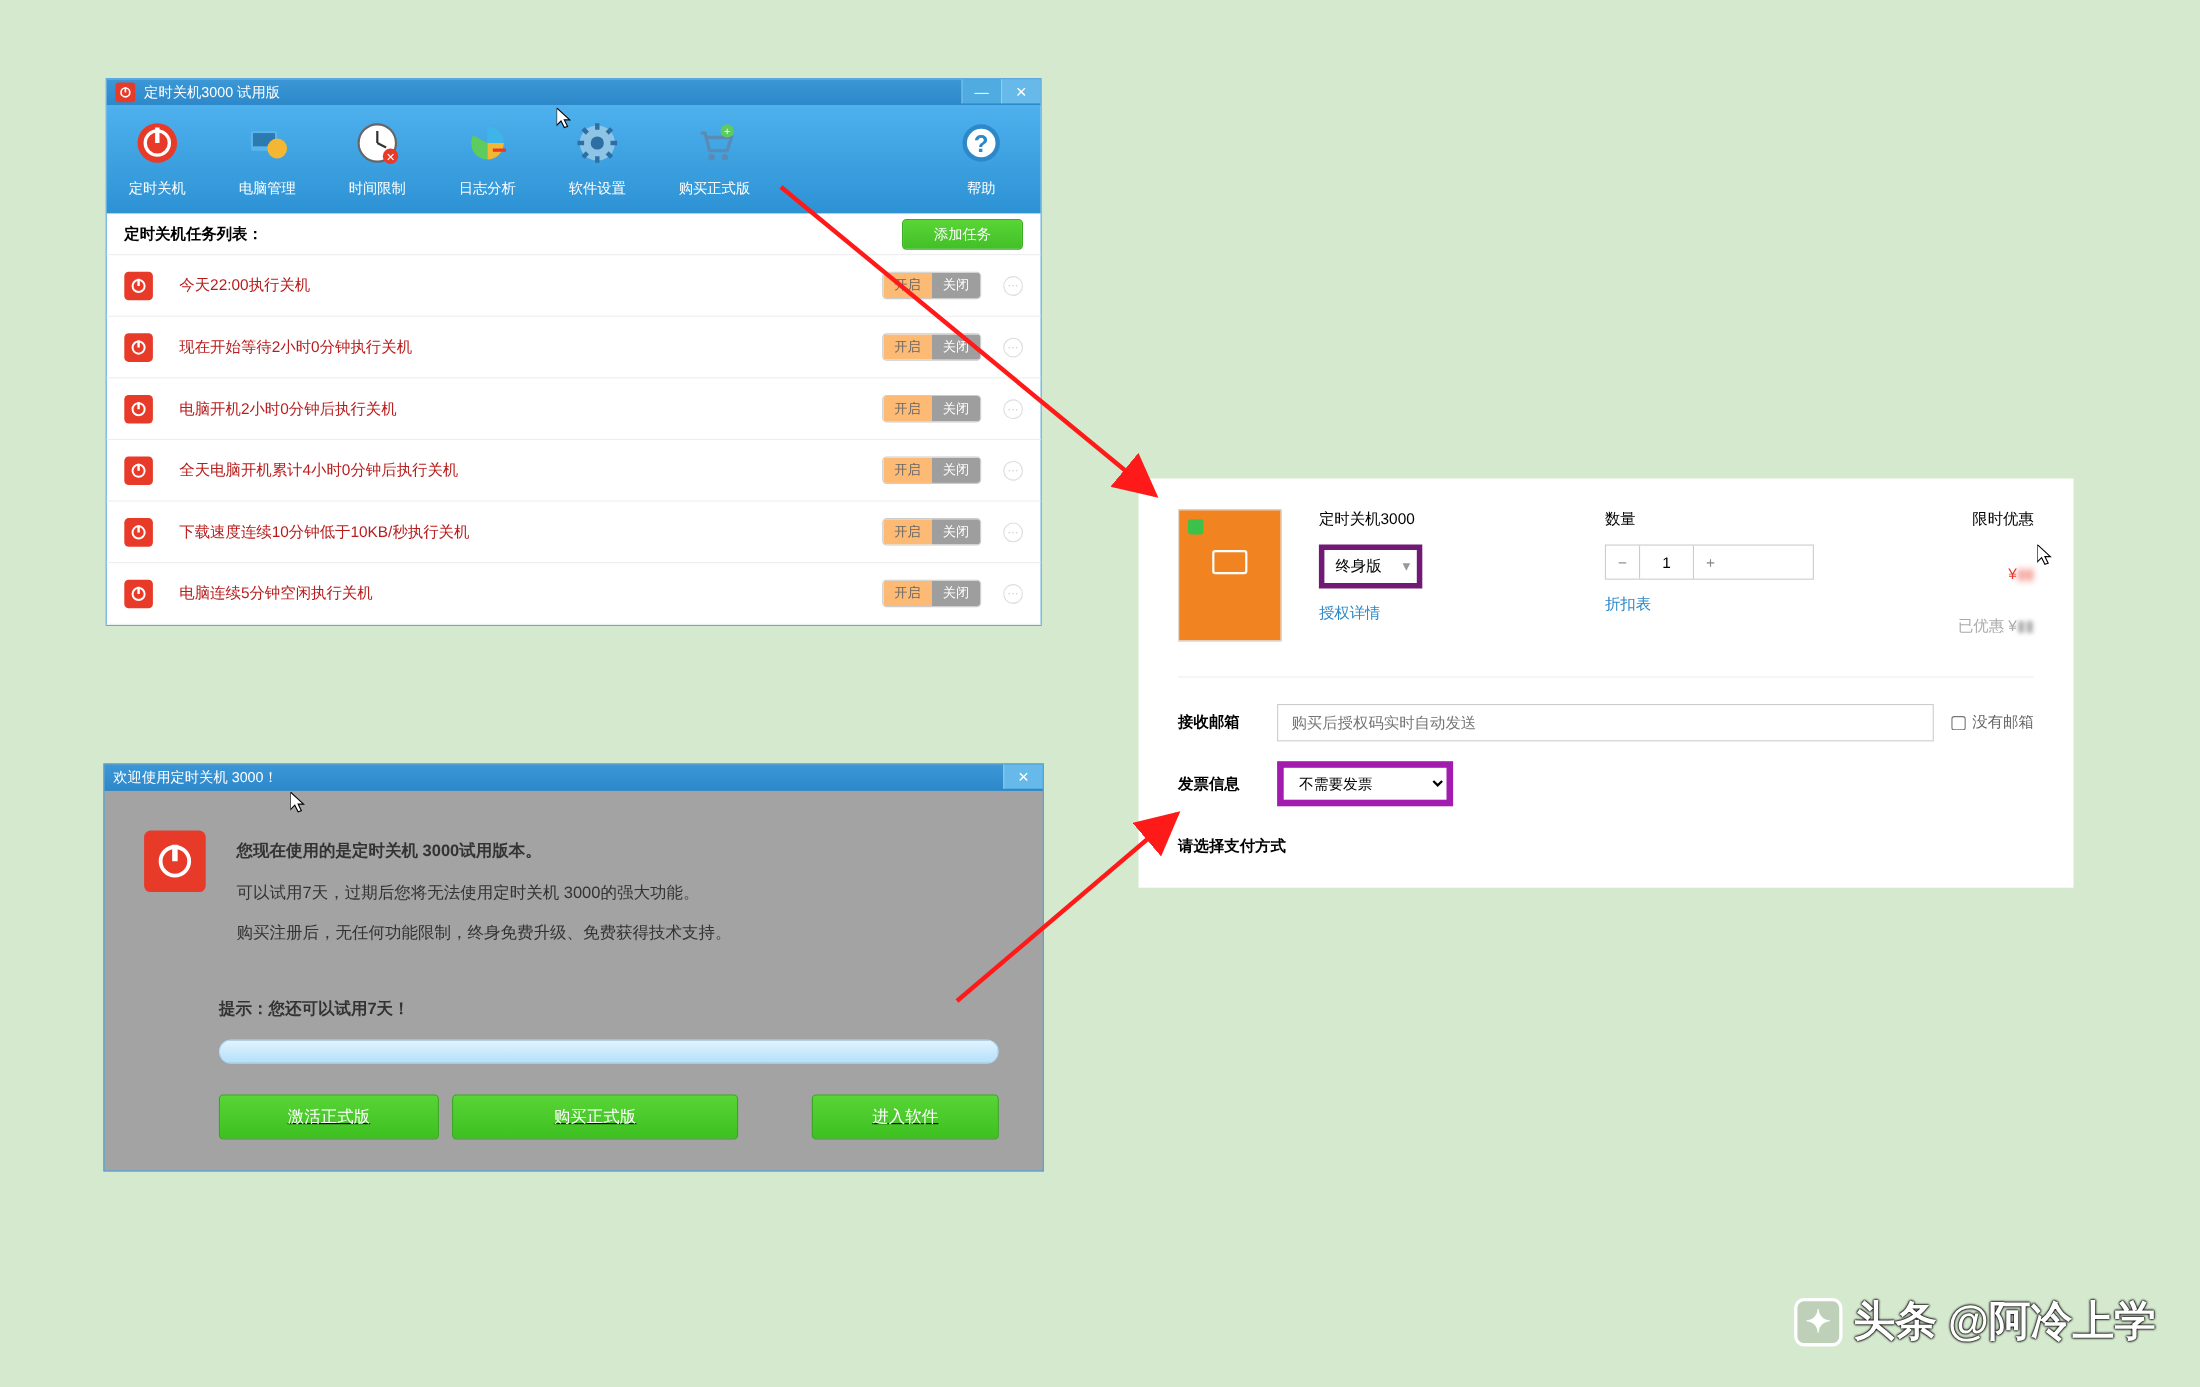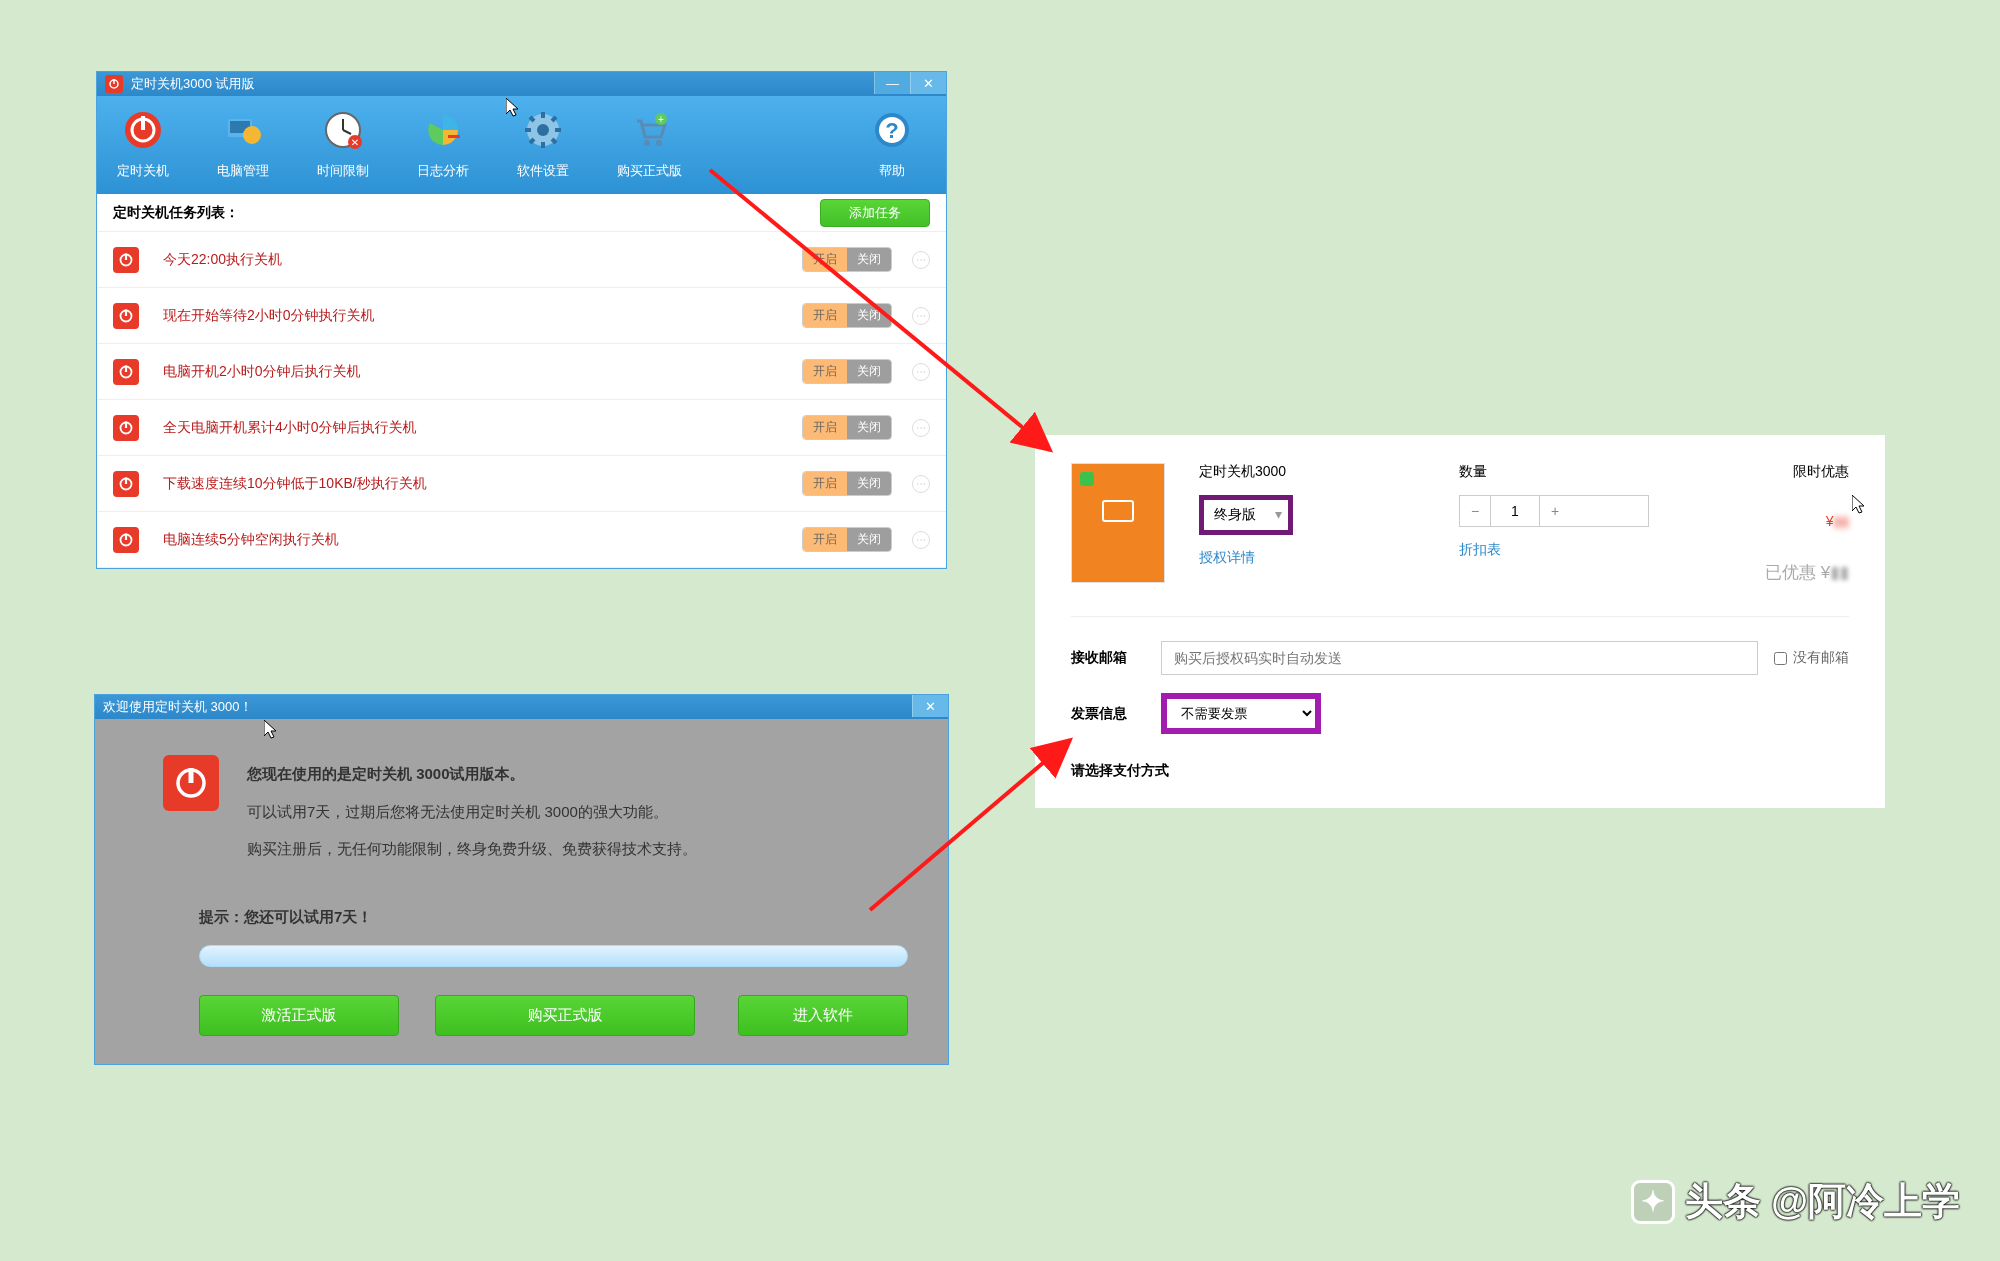--- a/index.html
+++ b/index.html
@@ -163,21 +163,20 @@
       position: absolute;
       left: 94px;
       top: 694px;
       width: 855px;
       background: #a3a3a3;
       border: 1px solid #4aa3df;
     }
     .dialog-body {
       padding: 36px 40px 30px 36px;
       display: flex;
-      margin-left: 32px;
     }
     .dialog-icon {
       width: 56px;
       height: 56px;
       background: #e83a28;
       border-radius: 6px;
       margin-right: 28px;
       flex-shrink: 0;
       display: flex;
       align-items: center;
@@ -188,22 +187,23 @@
     .tip-row { padding: 10px 40px 0 104px; font-size: 15px; color: #333; font-weight: bold; }
     .progress-bar {
       margin: 18px 40px 0 104px;
       height: 22px;
       border: 1px solid #aed9f7;
       border-radius: 11px;
       background: linear-gradient(#e2f3ff, #b4e0fa);
     }
     .dialog-buttons {
       display: flex;
-      gap: 36px;
+      gap: 12px;
       padding: 28px 40px 28px 104px;
+      text-decoration: underline;
     }
     .green-btn {
       flex: 0 0 auto;
       width: 200px;
       background: linear-gradient(#59d536, #3dc020);
       border: 1px solid #35a81c;
       color: #fff;
       padding: 10px 0;
       border-radius: 4px;
       font-size: 15px;
@@ -290,21 +290,21 @@
     }
     .qty-val {
       width: 50px;
       text-align: center;
       border-left: 1px solid #ccc;
       border-right: 1px solid #ccc;
       line-height: 30px;
     }
     .link { color: #2d88ca; cursor: pointer; }
     .price-rmb { color: #e83a28; }
-    .muted { color: #aaa; font-size: 17px; text-align: right; }
+    .muted { color: #aaa; font-size: 14px; text-align: right; }
     
     .form-row {
       display: flex;
       align-items: center;
       padding: 24px 0 8px;
     }
     .form-label {
       width: 90px;
       font-weight: bold;
     }

